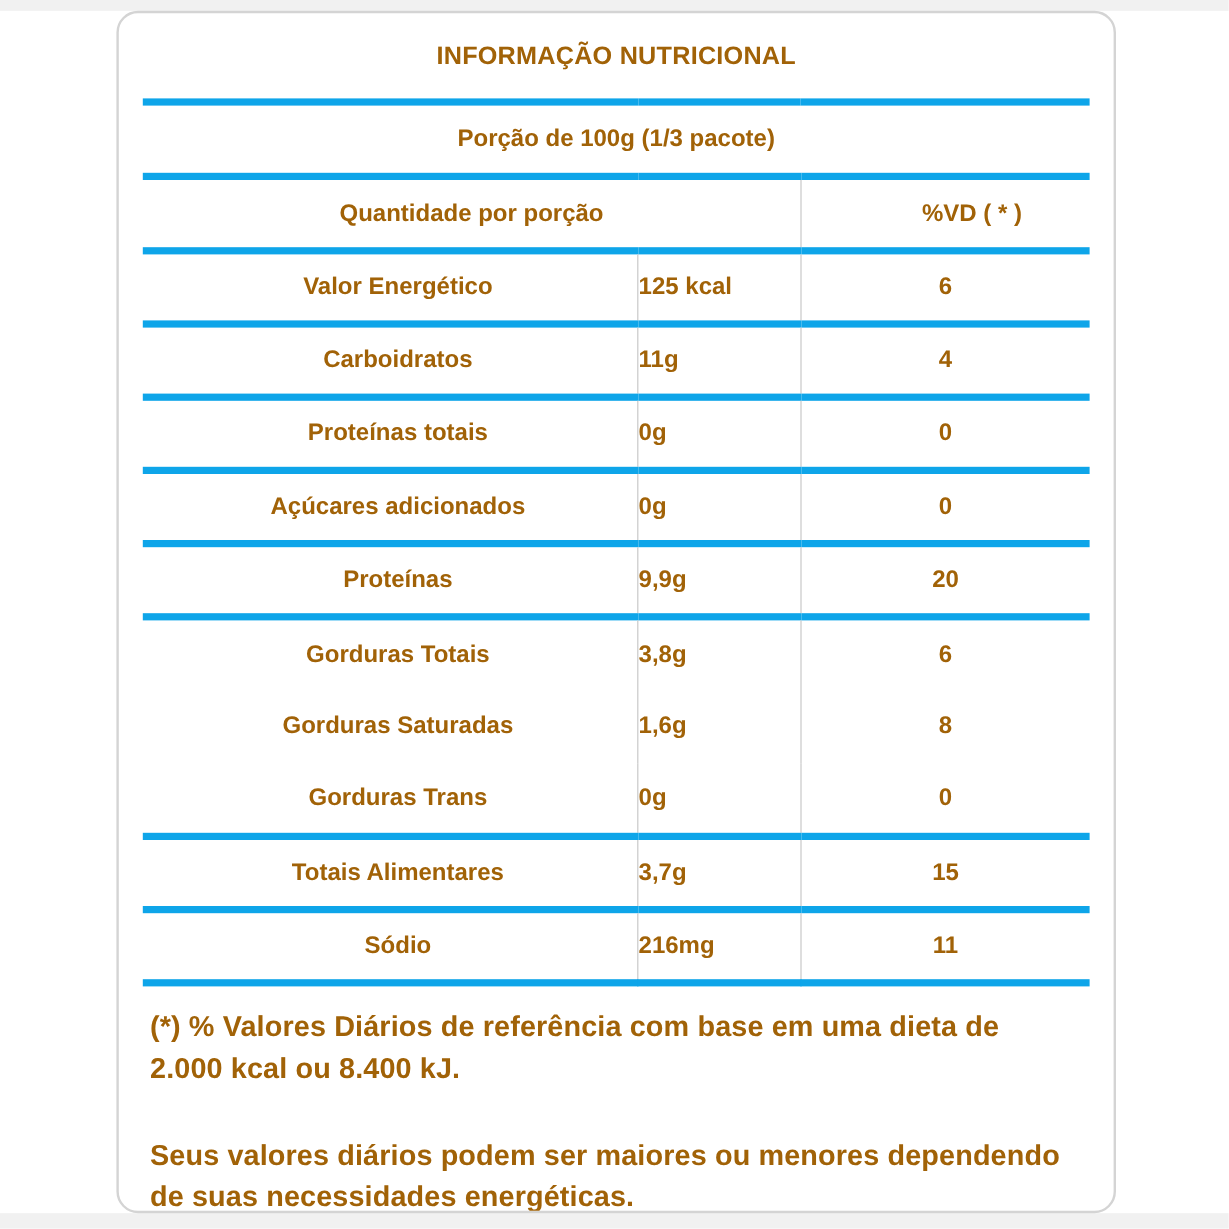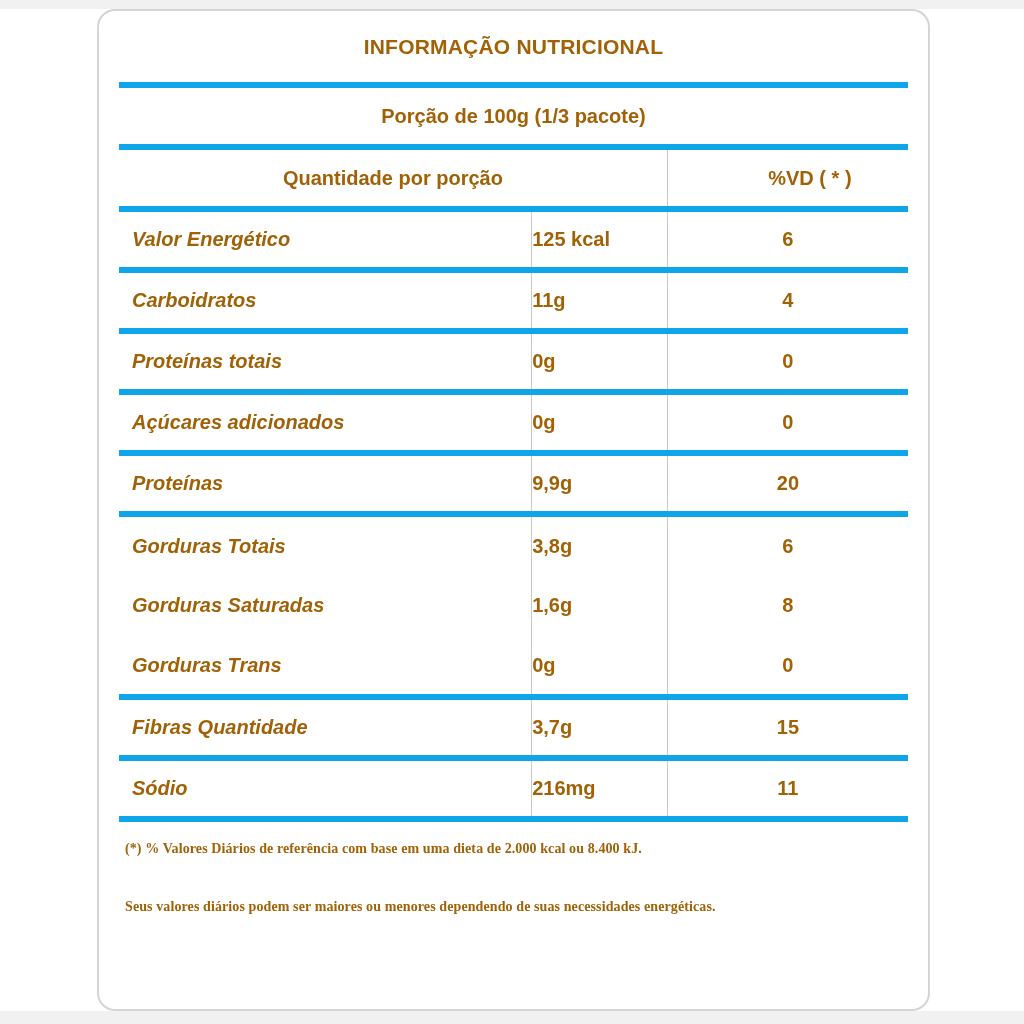--- a/index.html
+++ b/index.html
@@ -43,34 +43,33 @@
     height: 74px;
     text-align: center;
     font-size: 21px;
     letter-spacing: 0.2px;
   }
   tr.serving-row td { height: 62px; text-align: center; }
   tr.header-row td { height: 62px; text-align: center; }
   tr.header-row td.vd-head { border-left: 1px solid #c9c9c9; padding-left: 44px; }
 
   tr.data-row { height: 61px; }
-  tr.data-row td.label-cell { text-align: left; padding-left: 13px; font-style: italic; }
+  tr.data-row td.label-cell { text-align: center; padding-left: 13px; }
   tr.data-row td.amount-cell { border-left: 1px solid #c9c9c9; }
   tr.data-row td.dv-cell { text-align: center; border-left: 1px solid #c9c9c9; }
   tr.no-top td { border-top: none; }
 
   tr.footer-row td {
     padding: 17px 10px 30px 6px;
     text-align: left;
   }
   tr.footer-row p {
-    font-size: 14px;
+    font-size: 24px;
     line-height: 1.45;
     letter-spacing: 0.1px;
-    font-family: Liberation Serif, serif;
   }
   tr.footer-row p + p { margin-top: 38px; }
 
   col.c-label { width: 52.3%; }
   col.c-amount { width: 17.2%; }
   col.c-dv { width: 30.5%; }
 </style>
 </head>
 <body>
 
@@ -129,21 +128,21 @@
     <td class="label-cell">Gorduras Saturadas</td>
     <td class="amount-cell">1,6g</td>
     <td class="dv-cell">8</td>
   </tr>
         <tr class="data-row no-top">
     <td class="label-cell">Gorduras Trans</td>
     <td class="amount-cell">0g</td>
     <td class="dv-cell">0</td>
   </tr>
         <tr class="data-row">
-    <td class="label-cell">Fibras Quantidade</td>
+    <td class="label-cell">Totais Alimentares</td>
     <td class="amount-cell">3,7g</td>
     <td class="dv-cell">15</td>
   </tr>
         <tr class="data-row">
     <td class="label-cell">Sódio</td>
     <td class="amount-cell">216mg</td>
     <td class="dv-cell">11</td>
   </tr>
         <tr class="footer-row">
         <td colspan="3">

